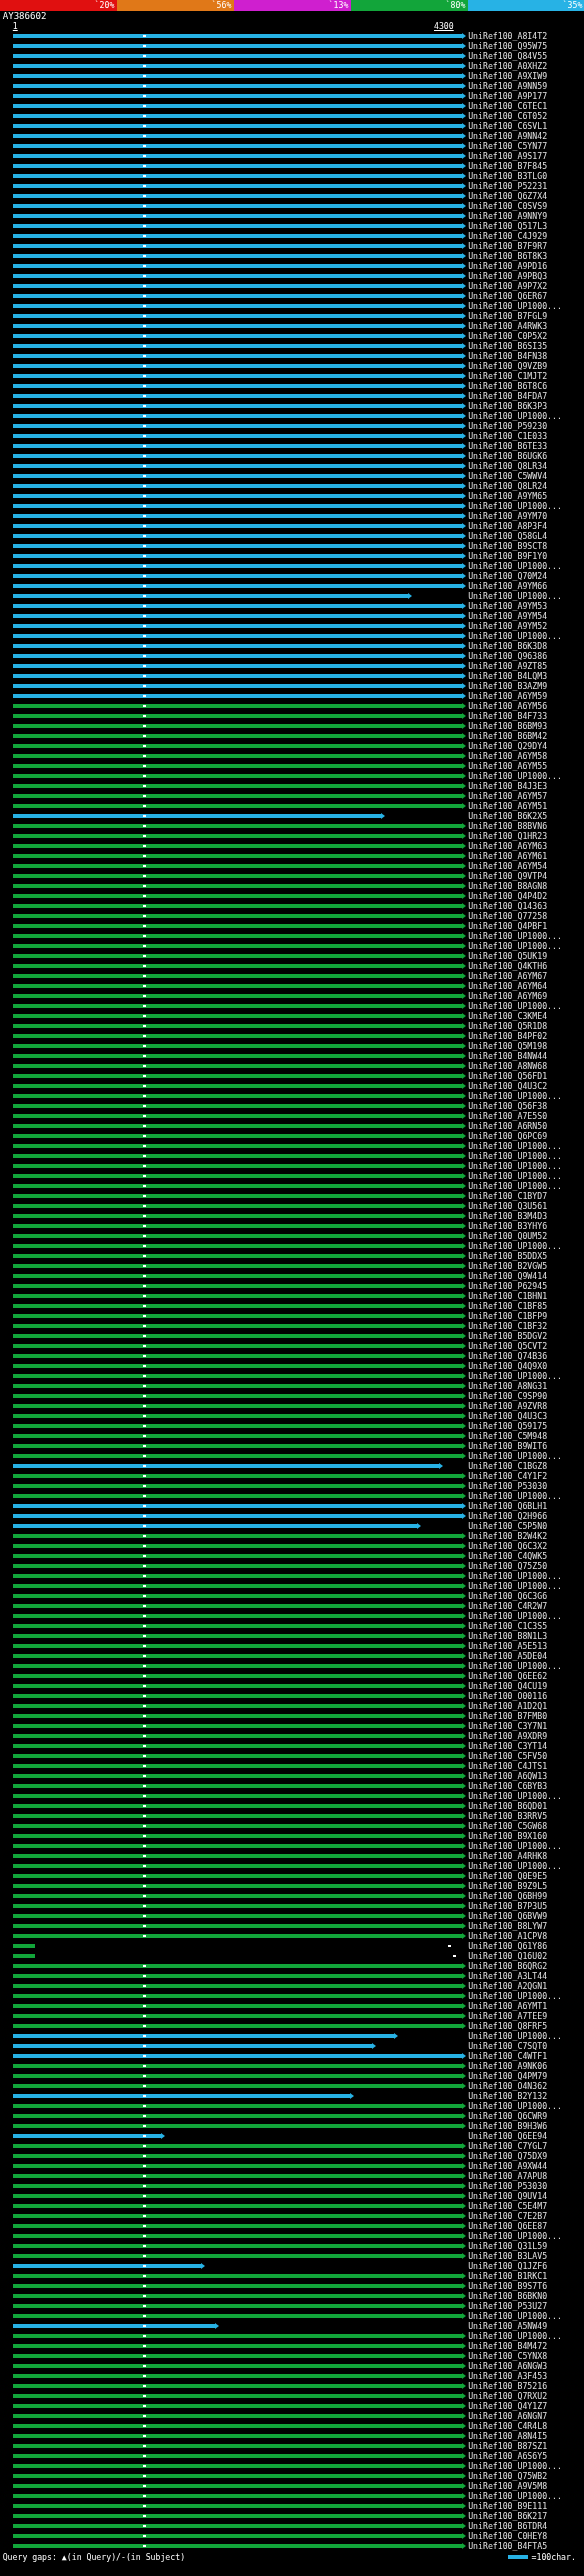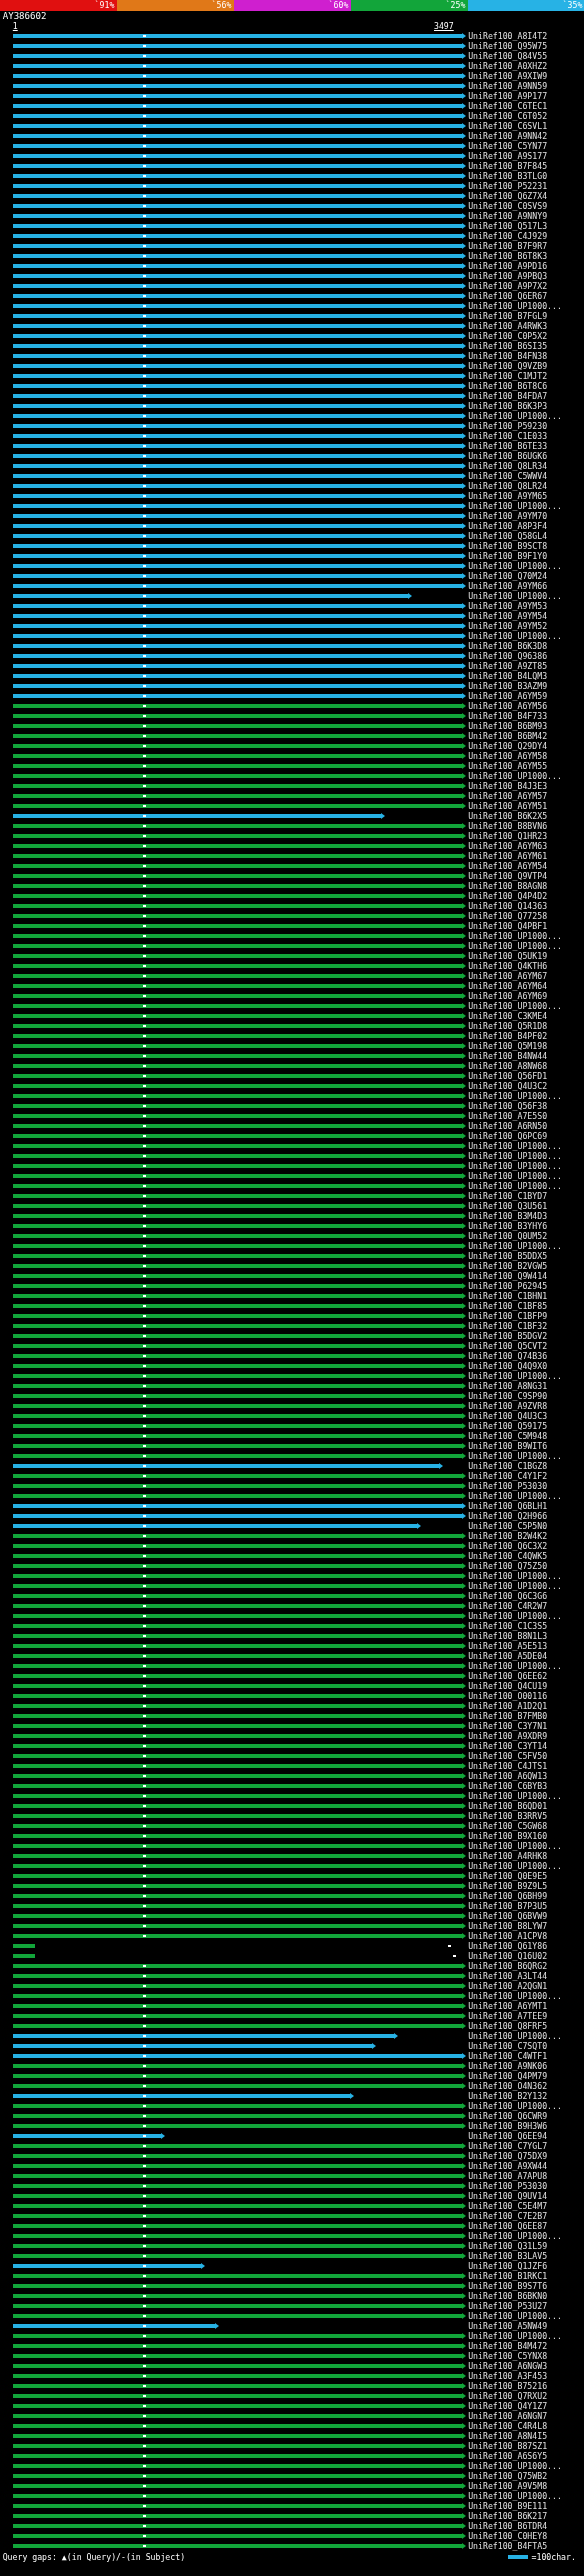--- a/index.html
+++ b/index.html
@@ -32,41 +32,41 @@
   .footer{height:12px;display:flex;align-items:center;font-size:8.2px;color:#fff;}
   .footer .fleft{padding-left:2.7px;flex:1;}
   .footer .fright{display:flex;align-items:center;padding-right:9.1px;}
   .footer .unitbar{width:20px;height:3.7px;margin-right:3.7px;}
 </style>
 </head>
 <body>
 
 <div class="scalebar">
     <div class="seg" style="background: rgb(224, 16, 16);">
-      <span>`91%</span>
+      <span>`20%</span>
     </div>
     <div class="seg" style="background: rgb(224, 120, 24);">
       <span>`56%</span>
     </div>
     <div class="seg" style="background: rgb(207, 31, 207);">
-      <span>`60%</span>
+      <span>`13%</span>
     </div>
     <div class="seg" style="background: rgb(18, 165, 58);">
-      <span>`25%</span>
+      <span>`80%</span>
     </div>
     <div class="seg" style="background: rgb(39, 178, 229);">
       <span>`35%</span>
     </div>
   </div>
 
 <div class="qline">AY386602</div>
 
 <div class="ruler">
   <span class="rstart">1</span>
-  <span class="rend">3497</span>
+  <span class="rend">4300</span>
 </div>
 
 <div class="rows">
     <div class="row">
       <div class="plot">
         <div class="bar" style="width: 100%; background: rgb(39, 178, 229);">
           <i class="tip" style="border-left-color: rgb(39, 178, 229);"></i>
         </div>
         <span class="dot" style="left: 29%;"></span>
       </div>

